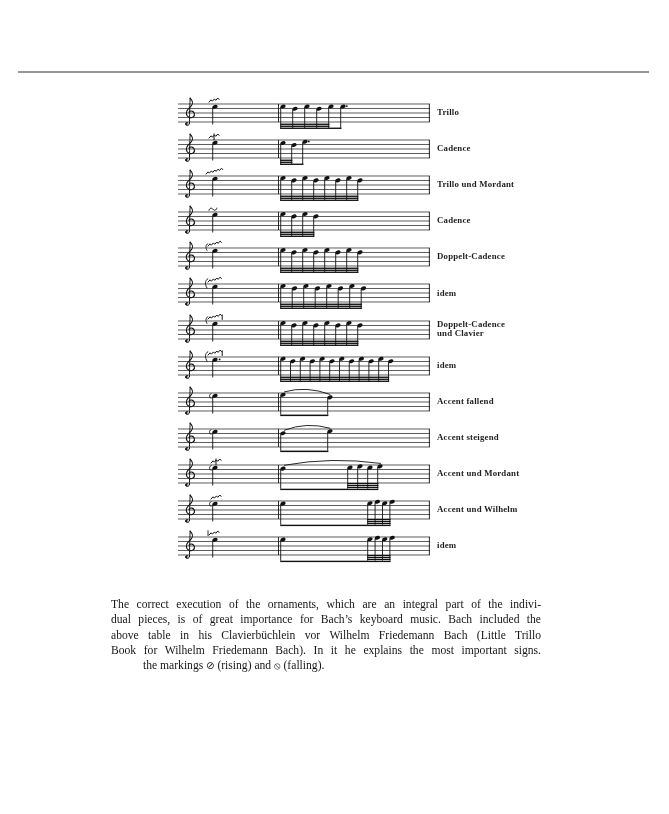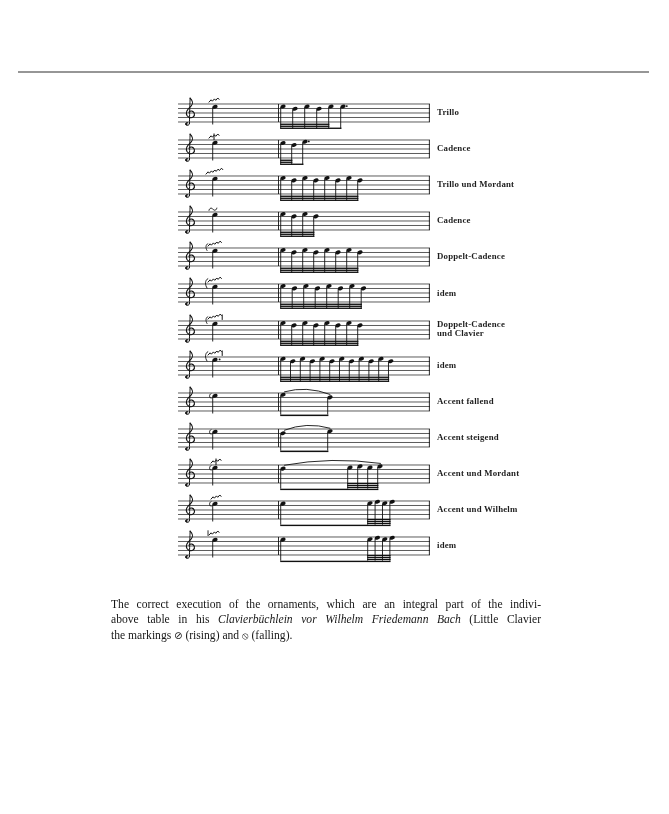--- a/index.html
+++ b/index.html
@@ -49,22 +49,23 @@
     line-height:15.3px;
     color:#161616;
   }
   .par-line{
     text-align:justify;
     text-align-last:justify;
     white-space:normal;
   }
   .par-line.last{
     text-align-last:left;
-  }
-  .it{font-style:italic;}
+    margin-left:32px;
+  }
+  .it{}
   .sym{
     font-family:"DejaVu Sans", sans-serif;
     font-size:10px;
   }
 </style>
 </head>
 <body>
 
 <div class="page">
   <div class="top-rule"></div>
@@ -546,16 +547,18 @@
           <ellipse cx="214.2" cy="9.8" rx="2.7" ry="1.9" fill="#111111" transform="rotate(-18 214.2 9.8)"></ellipse>
           <line x1="211.89999999999998" y1="10.4" x2="211.89999999999998" y2="32.7" stroke="#111111" stroke-width="0.9"></line>
         </svg>
         <div class="row-label">
           <div>idem</div>
         </div>
       </div>
     </div>
   <div class="paragraph" id="paragraph">
       <div class="par-line"><span>The correct execution of the ornaments, which are an integral part of the indivi-</span></div>
-      <div class="par-line"><span>above table in his </span><span class="it">Clavierbüchlein vor Wilhelm Friedemann Bach</span><span> (Little Clavier</span></div>
+      <div class="par-line"><span>dual pieces, is of great importance for Bach’s keyboard music. Bach included the</span></div>
+      <div class="par-line"><span>above table in his </span><span class="it">Clavierbüchlein vor Wilhelm Friedemann Bach</span><span> (Little Trillo</span></div>
+      <div class="par-line"><span>Book for Wilhelm Friedemann Bach). In it he explains the most important signs.</span></div>
       <div class="par-line last"><span>the markings </span><span class="sym">⊘</span><span> (rising) and </span><span class="sym">⦸</span><span> (falling).</span></div>
     </div>
 </div>
 
 </body></html>

